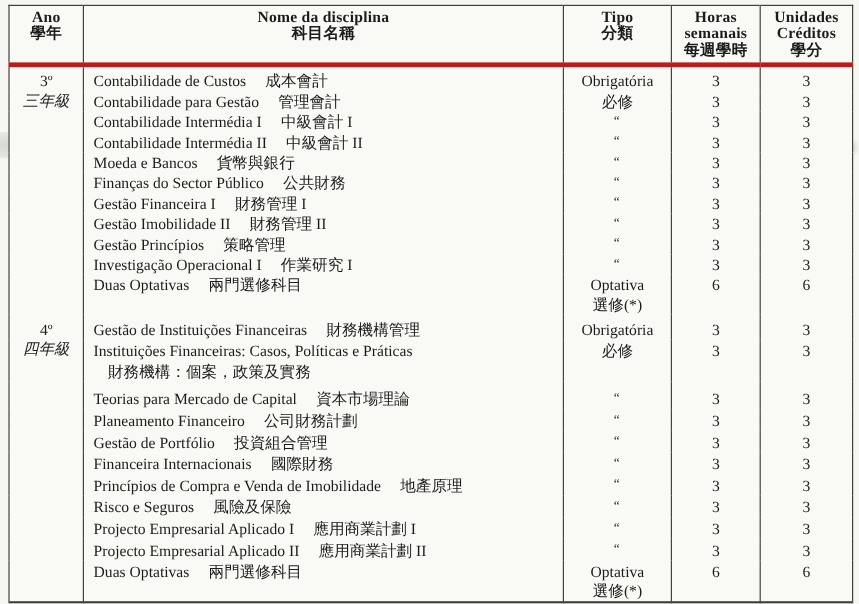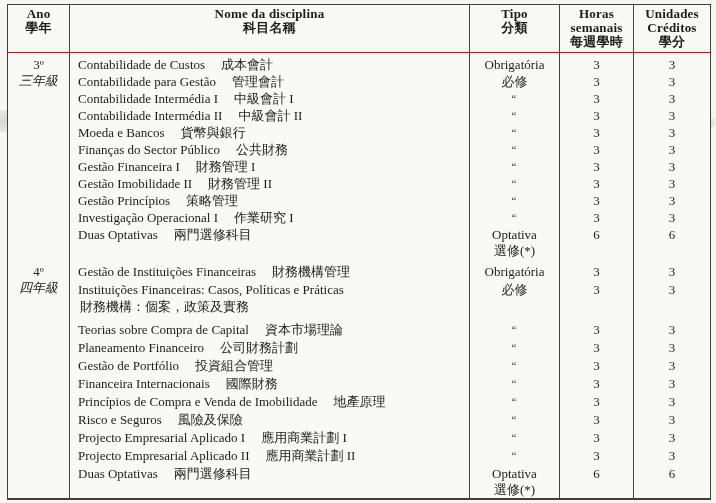--- a/index.html
+++ b/index.html
@@ -38,21 +38,21 @@
     border-collapse:collapse;
     table-layout:fixed;
     background:#f9f9f6;
     border:1px solid #3f3f3c;
     border-bottom-width:2px;
   }
   col.c-ano{width:62px;} col.c-nome{width:400px;} col.c-tipo{width:90px;}
   col.c-horas{width:74px;} col.c-unid{width:77px;}
 
   thead th{
-    border-bottom:1px solid #b91c1c;
+    border-bottom:4px solid #b91c1c;
     font-weight:bold; font-size:13px; line-height:14px;
     vertical-align:top; text-align:center;
     padding:2px 2px 3px 2px;
     letter-spacing:.2px;
   }
   thead th, tbody td{ border-left:1px solid #45453f; }
   thead th:first-child, tbody td.first{ border-left:none; }
 
   tbody td{
     vertical-align:top;
@@ -62,21 +62,21 @@
   td.col-ano{ text-align:center; padding-top:3px;margin-top:28px; }
   td.col-nome{ padding-left:8px; white-space:nowrap; }
   td.col-tipo, td.col-horas, td.col-unid{ text-align:center; }
 
   tr.first-row td{ padding-top:3px; }
   tr.sec4 td{ padding-top:1px; }
   tr.sec4.first-row td{ padding-top:4px; }
   tr.gap-top td{ padding-top:6px; }
 
   .zh-inline{ margin-left:16px; }
-  .zh-block{ display:block; margin-left:2px; }
+  .zh-block{ display:block; margin-left:12px; }
   .ditto{ font-size:11px; letter-spacing:1px; color:#2a2a2a; }
   .tipo-line2{ line-height:16px; }
   .year-pt{ line-height:15px; padding-top:1px;}
   .year-zh{ line-height:17px;font-style:italic; }
 </style>
 </head>
 <body>
 
 <div class="artifact smudge-left"></div>
 <div class="artifact smudge-right"></div>
@@ -225,21 +225,21 @@
       </tr>
       <tr class="sec4">
         <td class="col-nome"><span>Instituições Financeiras: Casos, Políticas e Práticas</span><span class="zh-block">財務機構：個案，政策及實務</span></td>
         <td class="col-tipo">
           <div>必修</div>
         </td>
         <td class="col-horas">3</td>
         <td class="col-unid">3</td>
       </tr>
       <tr class="sec4 gap-top">
-        <td class="col-nome"><span>Teorias sobre Compra de Capital</span><span class="zh-inline">資本市場理論</span></td>
+        <td class="col-nome"><span>Teorias para Mercado de Capital</span><span class="zh-inline">資本市場理論</span></td>
         <td class="col-tipo">
           <div class="ditto">“</div>
         </td>
         <td class="col-horas">3</td>
         <td class="col-unid">3</td>
       </tr>
       <tr class="sec4">
         <td class="col-nome"><span>Planeamento Financeiro</span><span class="zh-inline">公司財務計劃</span></td>
         <td class="col-tipo">
           <div class="ditto">“</div>

